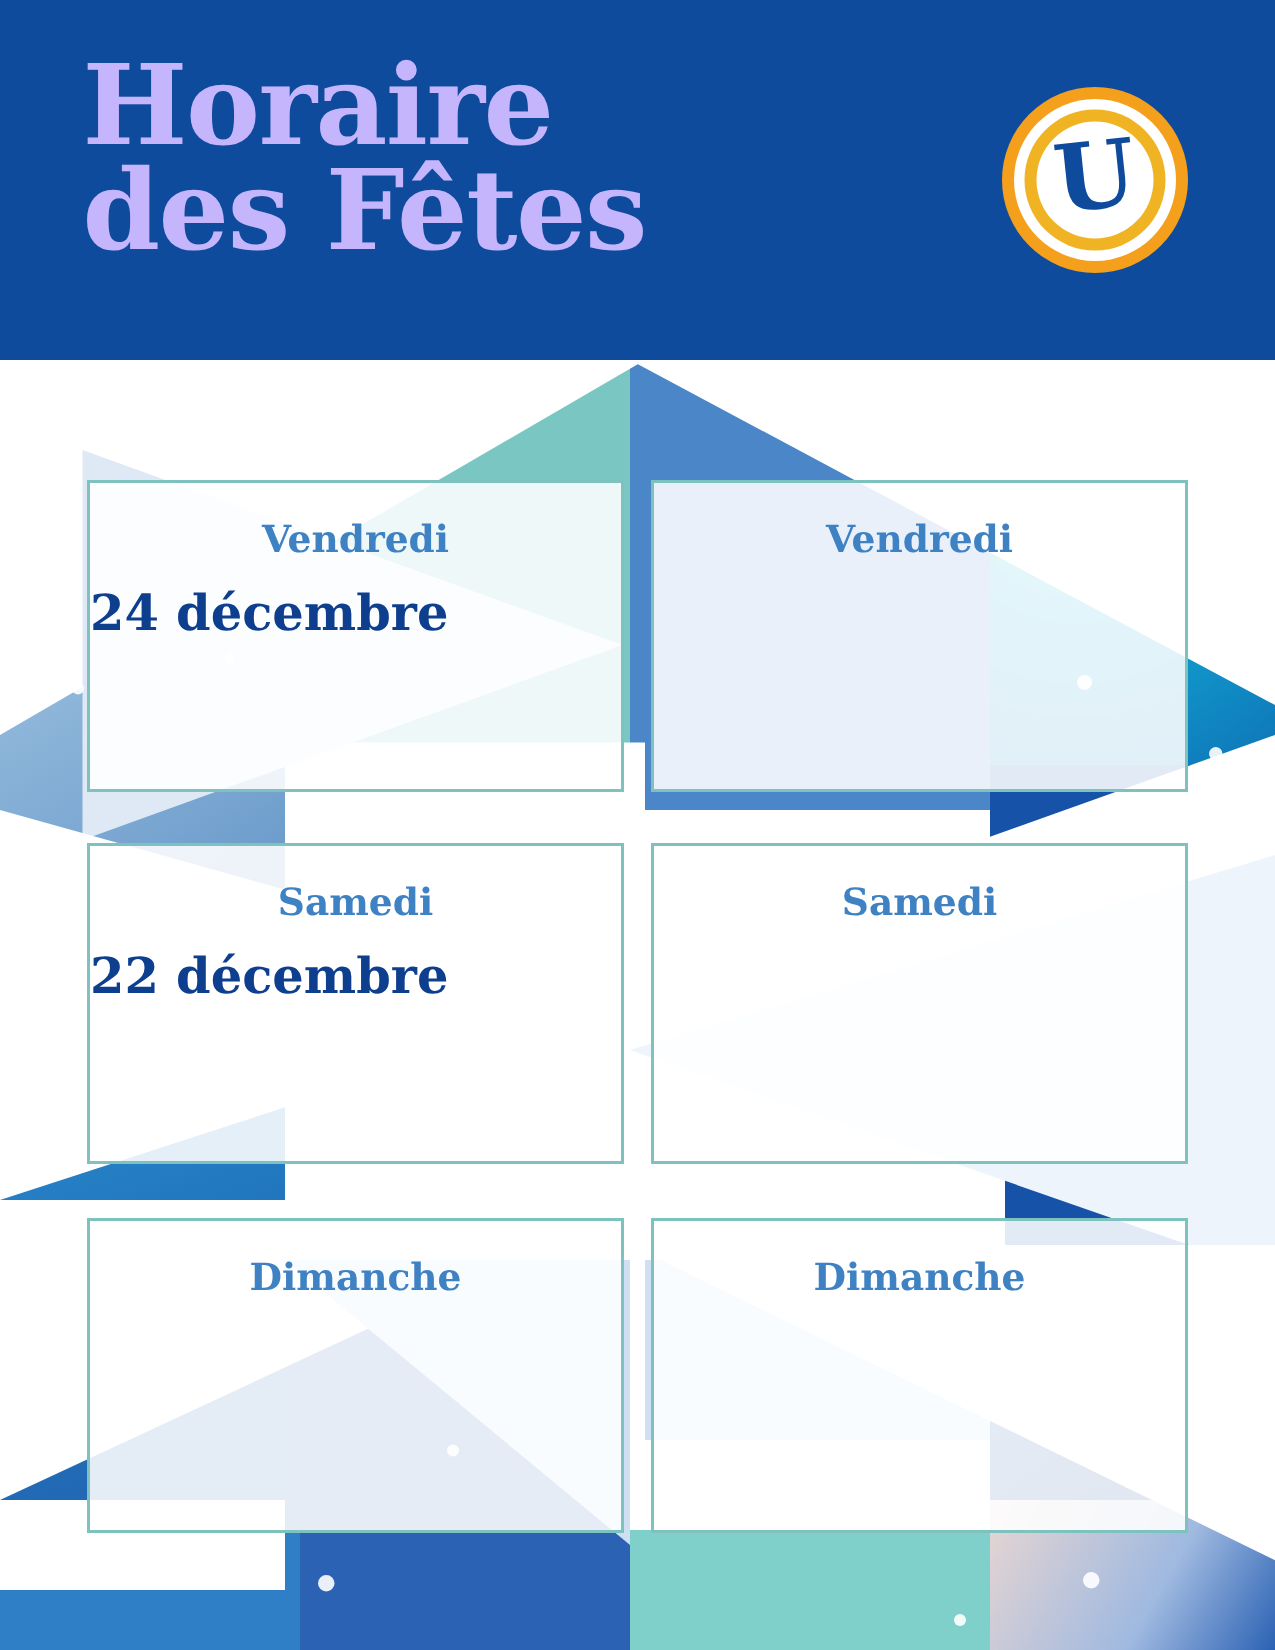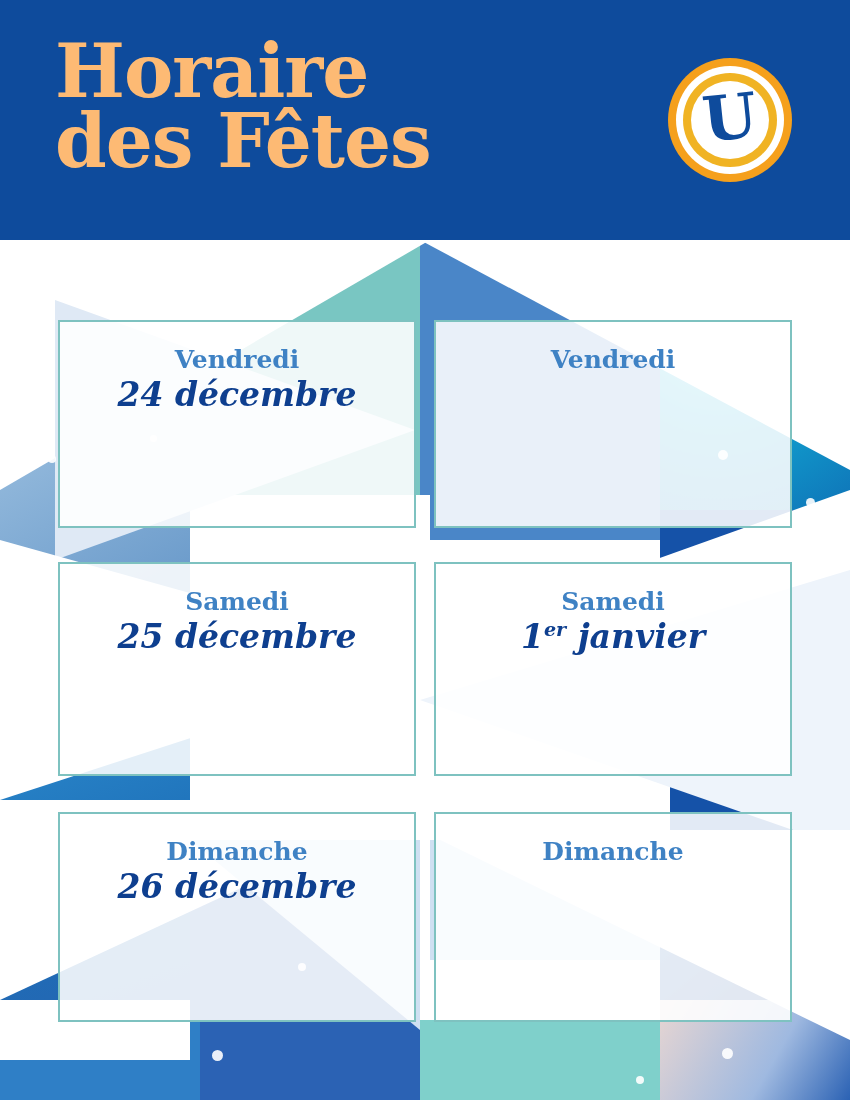--- a/index.html
+++ b/index.html
@@ -29,21 +29,21 @@
     top: 0;
     width: 850px;
     height: 240px;
     background: #0e4b9c;
     z-index: 40;
   }
   .header-title {
     position: absolute;
     left: 55px;
     top: 36px;
-    color: #fdba74;
+    color: #c4b5fd;
     font-family: "DejaVu Serif", serif;
     font-weight: bold;
     font-size: 74px;
     line-height: 0.95;
     letter-spacing: -1px;
     white-space: pre-line;
   }
   .logo {
     position: absolute;
     right: 58px;
@@ -208,29 +208,28 @@
 
   .day {
     text-align: center;
     color: #3f82c4;
     font-family: "DejaVu Serif", serif;
     font-weight: bold;
     font-size: 25px;
     line-height: 1.1;
   }
   .date {
-    text-align: center;
+    text-align: left;
     color: #0e3f8f;
     font-family: "DejaVu Serif", serif;
     font-weight: bold;
     font-size: 33px;
     line-height: 1.15;
-    margin-top: 2px;
+    margin-top: 16px;
     white-space: nowrap;
-    font-style: italic;
   }
   .date sup {
     font-size: 0.58em;
     vertical-align: super;
     line-height: 0;
   }
 </style>
 </head>
 <body>
 
@@ -299,31 +298,29 @@
       <div class="day">Vendredi</div>
       <div class="date">24 décembre</div>
     </div>
 
     <div class="card c2">
       <div class="day">Vendredi</div>
     </div>
 
     <div class="card c3">
       <div class="day">Samedi</div>
-      <div class="date">25 décembre</div>
+      <div class="date">22 décembre</div>
     </div>
 
     <div class="card c4">
       <div class="day">Samedi</div>
-      <div class="date"><span>1</span><sup>er</sup><span> janvier</span></div>
     </div>
 
     <div class="card c5">
       <div class="day">Dimanche</div>
-      <div class="date">26 décembre</div>
     </div>
 
     <div class="card c6">
       <div class="day">Dimanche</div>
     </div>
 
   </div>
 </div>
 
 </body></html>

